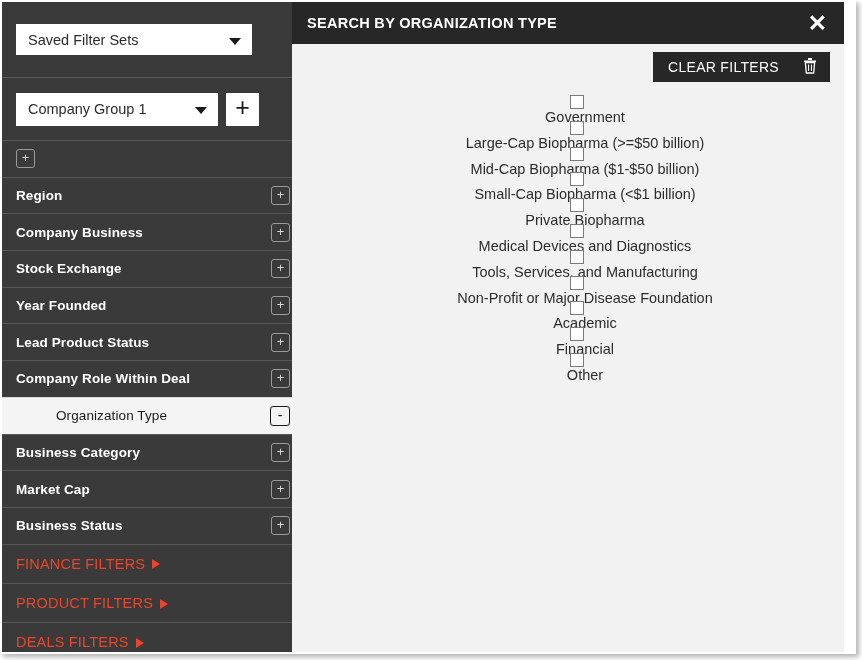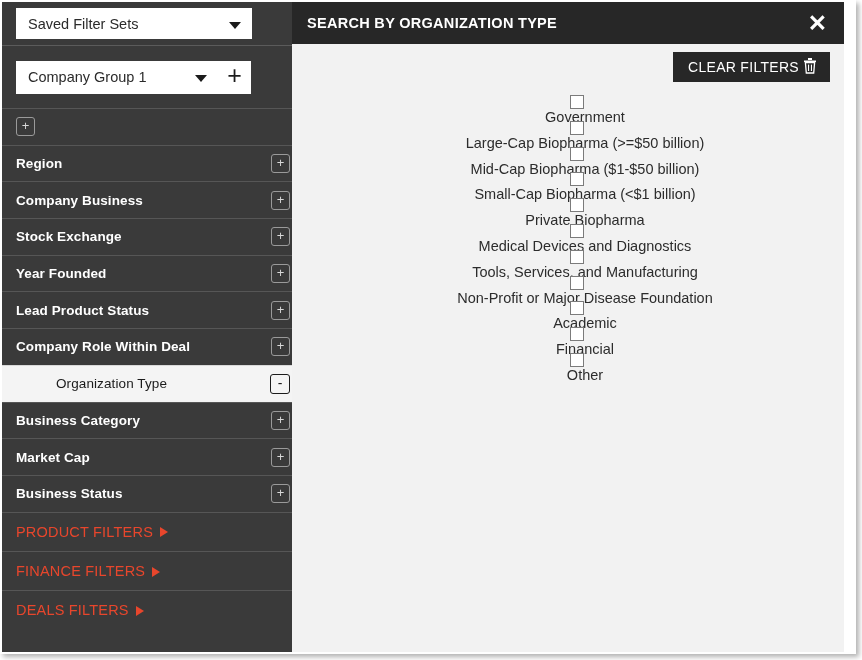--- a/index.html
+++ b/index.html
@@ -36,21 +36,21 @@
     position: absolute;
     left: 2px;
     top: 2px;
     width: 300px;
     height: 650px;
     background: #3a3a3a;
     box-sizing: border-box;
     overflow: hidden;
   }
   .saved-block {
-    height: 44px;
+    height: 76px;
     box-sizing: border-box;
     border-bottom: 1px solid #5b5b5b;
     display: flex;
     align-items: center;
     padding: 0 14px;
   }
   .select-box {
     position: relative;
     background: #ffffff;
     border: 1px solid #ffffff;
@@ -74,20 +74,21 @@
     border-left: 6px solid transparent;
     border-right: 6px solid transparent;
     border-top: 7px solid #1b1b1b;
   }
   .group-block {
     height: 62px;
     box-sizing: border-box;
     display: flex;
     align-items: center;
     padding: 0 14px;
+    gap: 8px;
   }
   .plus-square {
     width: 33px;
     height: 33px;
     background: #ffffff;
     color: #1b1b1b;
     font-size: 25px;
     line-height: 29px;
     text-align: center;
     font-weight: 300;
@@ -208,21 +209,21 @@
     display: flex;
     justify-content: flex-end;
     padding: 8px 14px 0 0;
   }
   .clear-btn {
     background: #272727;
     color: #ffffff;
     height: 30px;
     display: inline-flex;
     align-items: center;
-    gap: 4px;
+    gap: 24px;
     padding: 0 13px 0 15px;
     font-size: 14px;
     letter-spacing: 0.3px;
     cursor: pointer;
     user-select: none;
     box-sizing: border-box;
   }
   .trash-icon { display: block; }
 
   .checklist {
@@ -312,25 +313,25 @@
           <span class="label">Market Cap</span>
           <span class="toggle-btn">+</span>
         </div>
         <div class="filter-row">
           <span class="label">Business Status</span>
           <span class="toggle-btn">+</span>
         </div>
       </div>
     <div class="section-list">
         <div class="section-row">
+          <span class="label">FINANCE FILTERS</span>
+          <span class="arrow-right"></span>
+        </div>
+        <div class="section-row">
           <span class="label">PRODUCT FILTERS</span>
-          <span class="arrow-right"></span>
-        </div>
-        <div class="section-row">
-          <span class="label">FINANCE FILTERS</span>
           <span class="arrow-right"></span>
         </div>
         <div class="section-row">
           <span class="label">DEALS FILTERS</span>
           <span class="arrow-right"></span>
         </div>
       </div>
   </div>
 
   <div class="panel">

